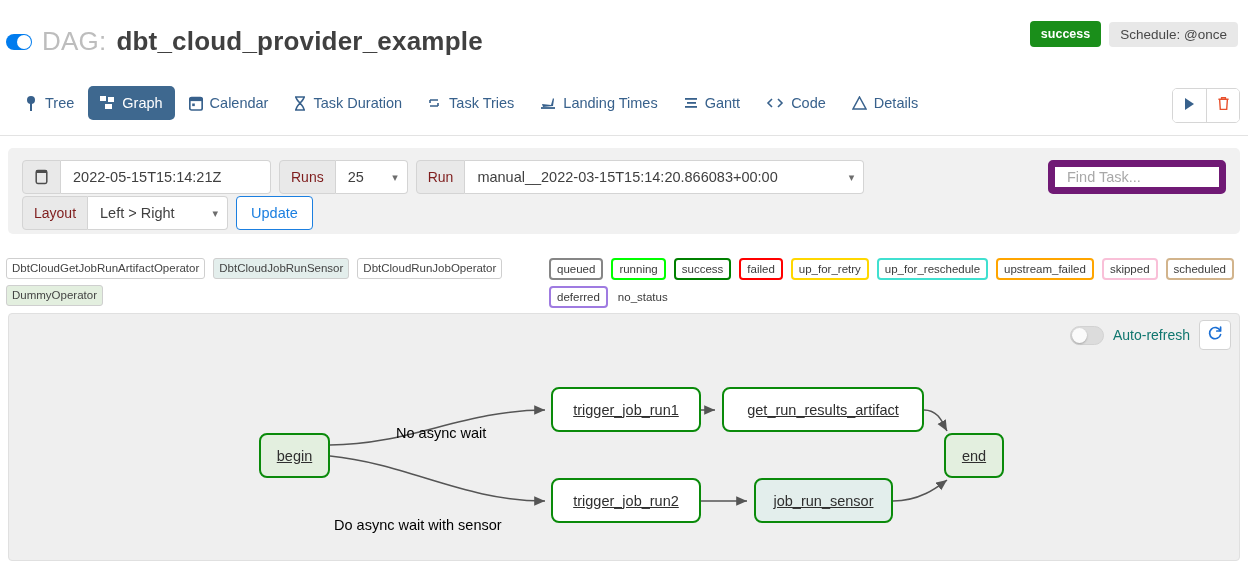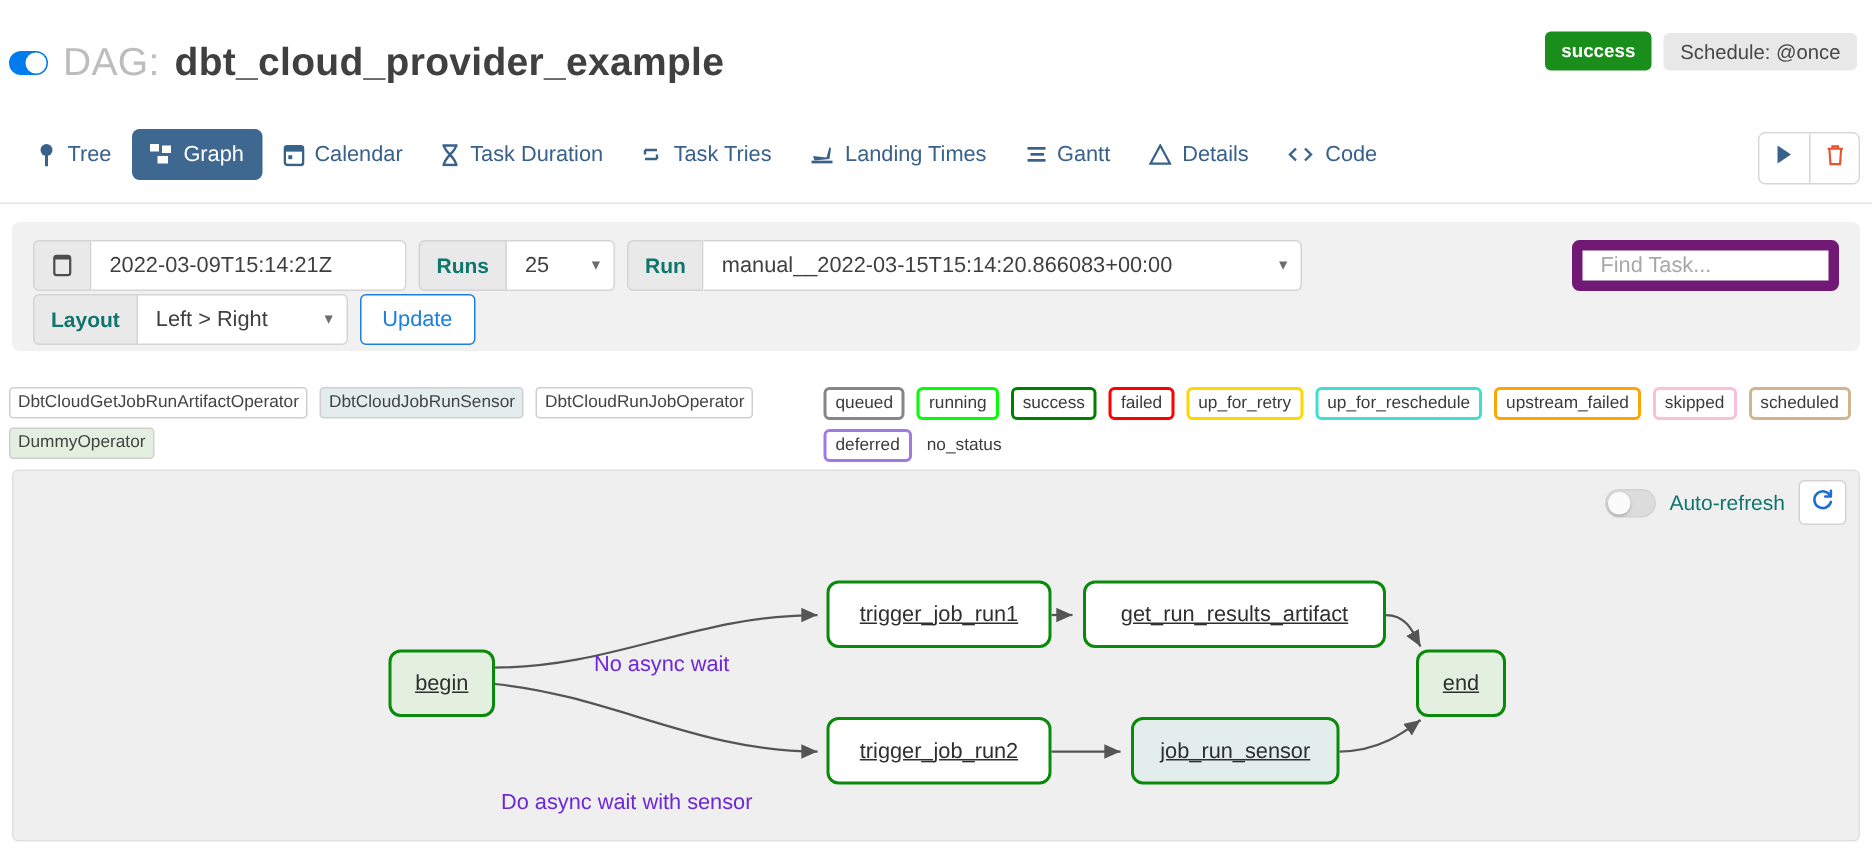--- a/index.html
+++ b/index.html
@@ -83,21 +83,21 @@
     background: #f1f1f1; border-radius: 5px;
   }
   .filter-row { position: absolute; display: flex; align-items: stretch; }
   .filter-row.r1 { left: 14px; top: 12px; }
   .filter-row.r2 { left: 14px; top: 48px; }
 
   .grp { display: flex; align-items: stretch; }
   .addon {
     background: #e9e9e9; border: 1px solid #d4d4d4;
     display: flex; align-items: center; justify-content: center;
-    padding: 0 11px; font-size: 14px; color: #0f766e; white-space: nowrap; font-weight: bold;
+    padding: 0 11px; font-size: 14px; color: #7f1d1d; white-space: nowrap;
   }
   .field {
     background: #fff; border: 1px solid #d4d4d4; border-left: none;
     display: flex; align-items: center; padding: 0 12px;
     font-size: 14.5px; color: #3f3f3f; height: 34px; white-space: nowrap;
   }
   .rounded-l { border-top-left-radius: 4px; border-bottom-left-radius: 4px; }
   .rounded-r { border-top-right-radius: 4px; border-bottom-right-radius: 4px; }
   .sel {
     background: #fff; border: 1px solid #d4d4d4; border-left: none;
@@ -177,21 +177,21 @@
 
   .gsvg { position: absolute; left: 0; top: 0; }
 
   .node {
     position: absolute; border: 2.5px solid #0a8a0a; border-radius: 8px;
     background: #ffffff; display: flex; align-items: center;
     justify-content: center; font-size: 14.5px; color: #2f2f2f;
     cursor: pointer; white-space: nowrap; text-decoration: underline;
   }
   .edge-label {
-    position: absolute; font-size: 14.5px; color: #6d28d9; white-space: nowrap; margin-top: 10px;
+    position: absolute; font-size: 14.5px; color: #000000; white-space: nowrap;
   }
 </style>
 </head>
 <body>
 
 <div class="header">
   <div class="dag-title-row">
     <div class="toggle-pill"></div>
     <span class="dag-label">DAG:</span>
     <span class="dag-name">dbt_cloud_provider_example</span>
@@ -271,34 +271,34 @@
             <rect x="1" y="2" width="12" height="1.8" fill="currentColor"></rect>
             <rect x="3" y="6" width="9" height="1.8" fill="currentColor"></rect>
             <rect x="1" y="10" width="12" height="1.8" fill="currentColor"></rect>
           </svg>
       </span>
       <span>Gantt</span>
     </div>
 
     <div class="tab">
       <span class="ticon">
+        <svg width="18" height="14" viewBox="0 0 18 14">
+            <path d="M6 3L2 7l4 4M12 3l4 4-4 4" stroke="currentColor" stroke-width="1.6" fill="none"></path>
+          </svg>
+      </span>
+      <span>Code</span>
+    </div>
+
+    <div class="tab">
+      <span class="ticon">
         <svg width="15" height="14" viewBox="0 0 15 14">
             <path d="M7.5 1L14 13H1z" fill="none" stroke="currentColor" stroke-width="1.5"></path>
           </svg>
       </span>
       <span>Details</span>
-    </div>
-
-    <div class="tab">
-      <span class="ticon">
-        <svg width="18" height="14" viewBox="0 0 18 14">
-            <path d="M6 3L2 7l4 4M12 3l4 4-4 4" stroke="currentColor" stroke-width="1.6" fill="none"></path>
-          </svg>
-      </span>
-      <span>Code</span>
     </div>
   </div>
 </div>
 
 <div class="run-actions">
   <div>
     <span>
       <svg width="13" height="14" viewBox="0 0 13 14">
           <path d="M2 1l9 6-9 6z" fill="#38618c"></path>
         </svg>
@@ -316,21 +316,21 @@
 <div class="filter-panel">
 
   <div class="filter-row r1">
     <div class="grp">
       <div class="addon rounded-l">
         <svg width="15" height="16" viewBox="0 0 15 16">
             <rect x="2.2" y="1.6" width="10.6" height="12.8" rx="1.6" fill="none" stroke="#4d4d4d" stroke-width="1.5"></rect>
             <rect x="2.2" y="1.6" width="10.6" height="2.4" fill="#4d4d4d"></rect>
           </svg>
       </div>
-      <div class="field rounded-r" style="width:210px">2022-03-09T15:14:21Z</div>
+      <div class="field rounded-r" style="width:210px">2022-05-15T15:14:21Z</div>
     </div>
 
     <div class="gap"></div>
 
     <div class="grp">
       <div class="addon rounded-l">Runs</div>
       <div class="sel rounded-r" style="width:72px">
         <span>25</span>
         <span class="caret">▾</span>
       </div>

